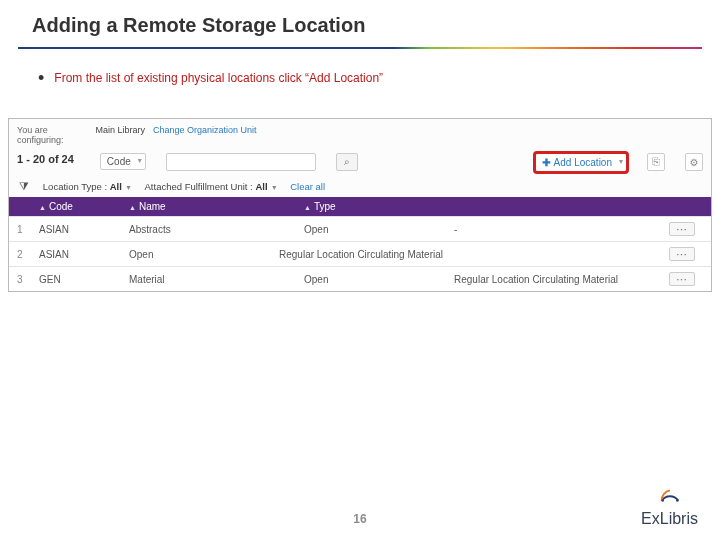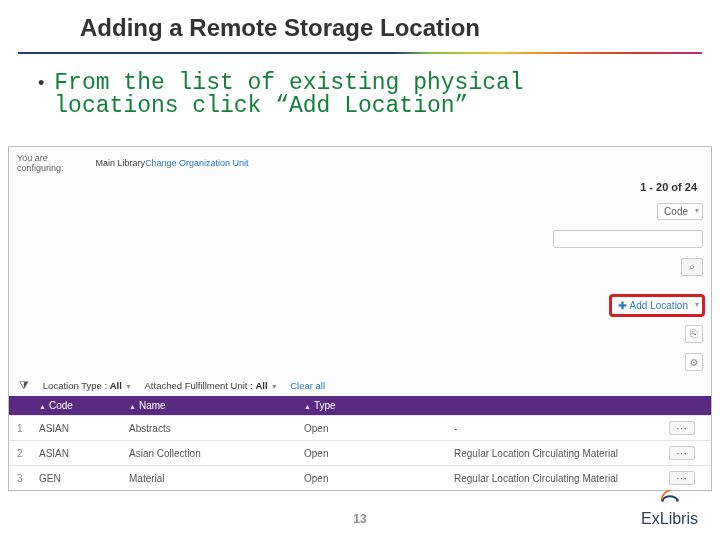--- a/index.html
+++ b/index.html
@@ -4,59 +4,57 @@
 <style>
   * { box-sizing: border-box; margin: 0; padding: 0; }
   body {
     width: 720px; height: 540px;
     font-family: Verdana, Arial, sans-serif;
     background: #fff;
     position: relative;
     overflow: hidden;
   }
   .slide-title {
-    font-size: 24px; font-weight: bold;
+    font-size: 20px; font-weight: bold;
     color: #333;
-    padding: 14px 0 8px 40px;
+    padding: 14px 0 8px 32px;
     letter-spacing: 0px;
-    margin-left: 40px;
   }
   .title-underline {
     height: 2px;
     margin: 2px 18px 0 18px;
     background: linear-gradient(90deg,#223e7a 0%,#223e7a 55%,#7abf43 60%,#f4c23c 70%,#e87424 80%,#d23a2f 90%,#b33076 100%);
   }
   .bullet-block { padding: 18px 0 0 38px; }
   .bullet-row { display: flex; align-items: flex-start; }
   .bullet-dot { color:#333; font-size:18px; line-height:22px; margin-right:10px; }
-  .bullet-text { font-size: 23px; color:#15803d; line-height:23px; max-width:560px;font-family:Liberation Mono, monospace; }
+  .bullet-text { font-size: 12px; color:#b91c1c; line-height:23px; max-width:560px; }
 
   .screenshot {
     margin: 28px 8px 0 8px;
     border:1px solid #bbb;
     font-family: Arial, sans-serif;
     font-size:10px;
     color:#555;
     background:#fcfcfc;
   }
   .cfg-row {
-    display:flex; align-items:center;
+    display:flex; 
     padding:6px 8px 4px 8px;
     font-size:9px;
   }
   .cfg-label { color:#666; line-height:10px; }
   .cfg-label .sub { display:block; }
   .cfg-main { margin-left:32px; color:#444; }
-  .cfg-link { color:#2a7bbf; cursor:pointer; }
+  .cfg-link { color:#2a7bbf; margin-left:8px; cursor:pointer; }
 
   .toolbar {
-    display:flex; align-items:flex-end;
+    display:flex; align-items:flex-start;
     padding:4px 8px;
-    gap:10px;
-    flex-direction:column;
+    gap:20px;
   }
   .range { font-size:11px; color:#333; font-weight:bold; margin-right:6px;}
   .dd {
     border:1px solid #ccc; padding:2px 14px 2px 6px;
     background:#fff; font-size:10px; color:#555;
     position:relative; border-radius:2px;
   }
   .dd::after{content:"▾"; position:absolute; right:3px; top:2px; font-size:8px; color:#999;}
   .search-input {
     border:1px solid #ccc; background:#fff;
@@ -197,41 +195,40 @@
     <span class="col-name">Abstracts</span>
     <span class="col-type">Open</span>
     <span class="col-fu">-</span>
     <span class="col-act">
         <span class="row-btn">⋯</span>
       </span>
   </div>
   <div class="trow">
     <span class="col-n">2</span>
     <span class="col-code">ASIAN</span>
-    <span class="col-name">Asian Collection</span>
     <span class="col-type">Open</span>
     <span class="col-fu">Regular Location Circulating Material</span>
     <span class="col-act">
         <span class="row-btn">⋯</span>
       </span>
   </div>
   <div class="trow">
     <span class="col-n">3</span>
     <span class="col-code">GEN</span>
     <span class="col-name">Material</span>
     <span class="col-type">Open</span>
     <span class="col-fu">Regular Location Circulating Material</span>
     <span class="col-act">
         <span class="row-btn">⋯</span>
       </span>
   </div>
 
 </div>
 
-<div class="page-num">13</div>
+<div class="page-num">16</div>
 
 <div class="brand">
   <svg viewBox="0 0 24 24">
     <path d="M3 18 A11 11 0 0 1 21 18" fill="none" stroke="#223e7a" stroke-width="2"></path>
     <path d="M3 18 A11 11 0 0 1 12 7" fill="none" stroke="#e87424" stroke-width="2"></path>
     <circle cx="4" cy="18" r="1.4" fill="#223e7a"></circle>
     <circle cx="20" cy="18" r="1.4" fill="#223e7a"></circle>
   </svg>
   <span><span class="brand-ex">Ex</span><span class="brand-lib">Libris</span></span>
 </div>

